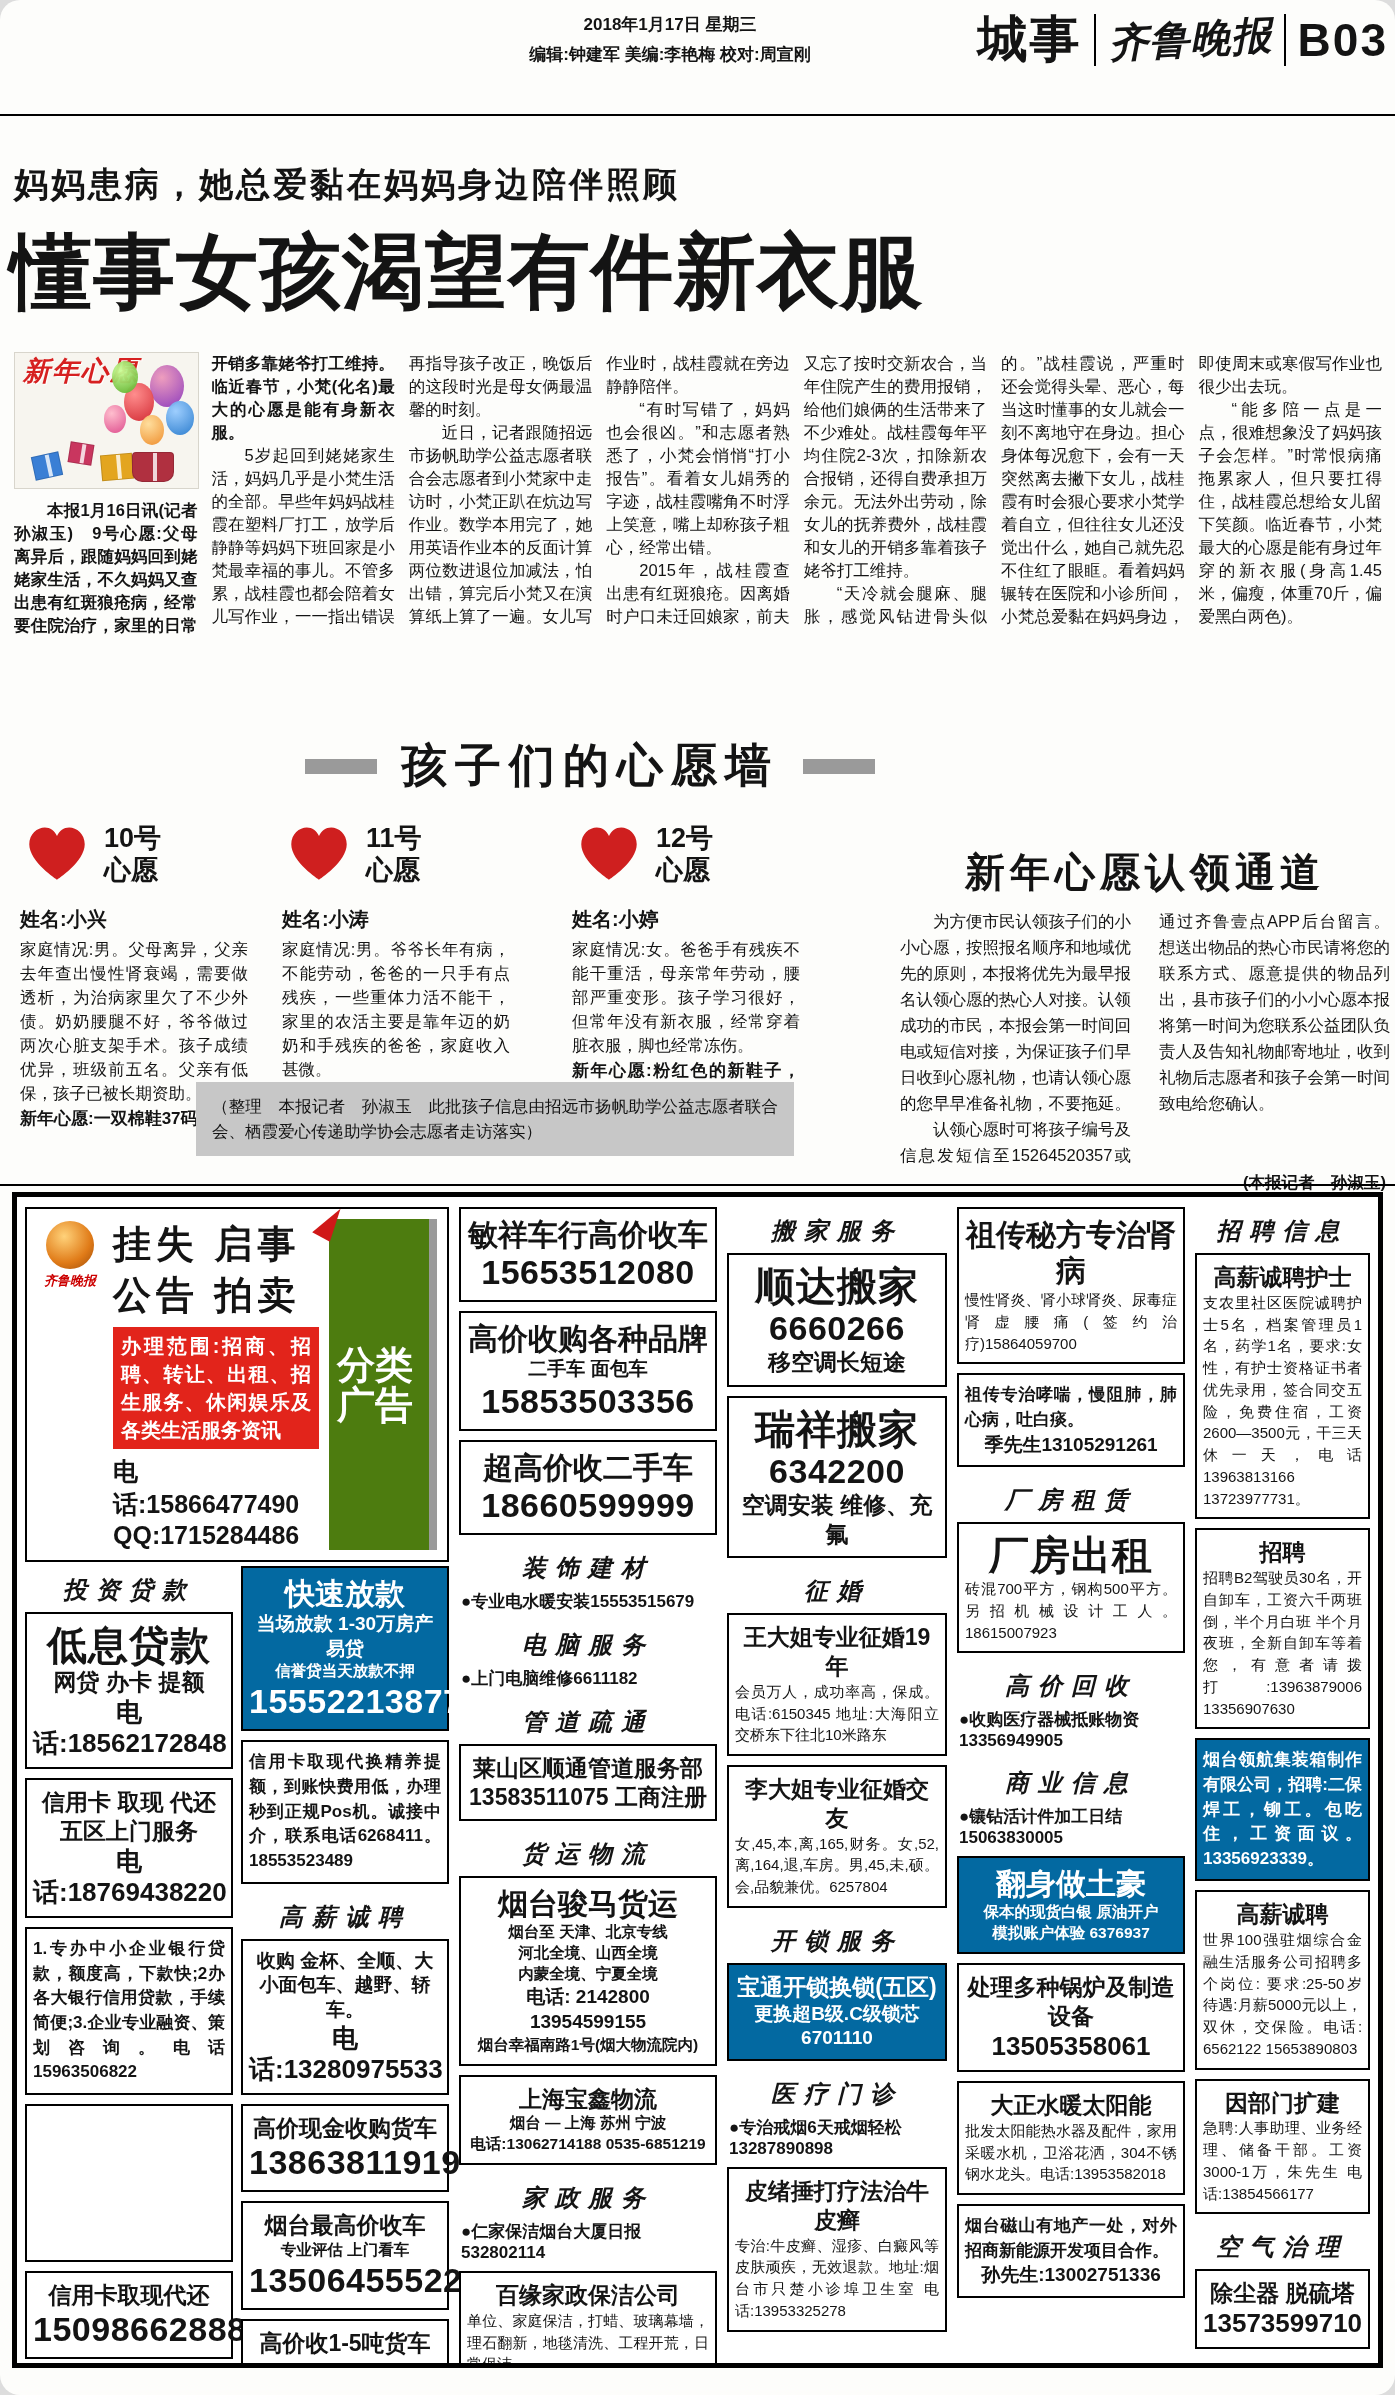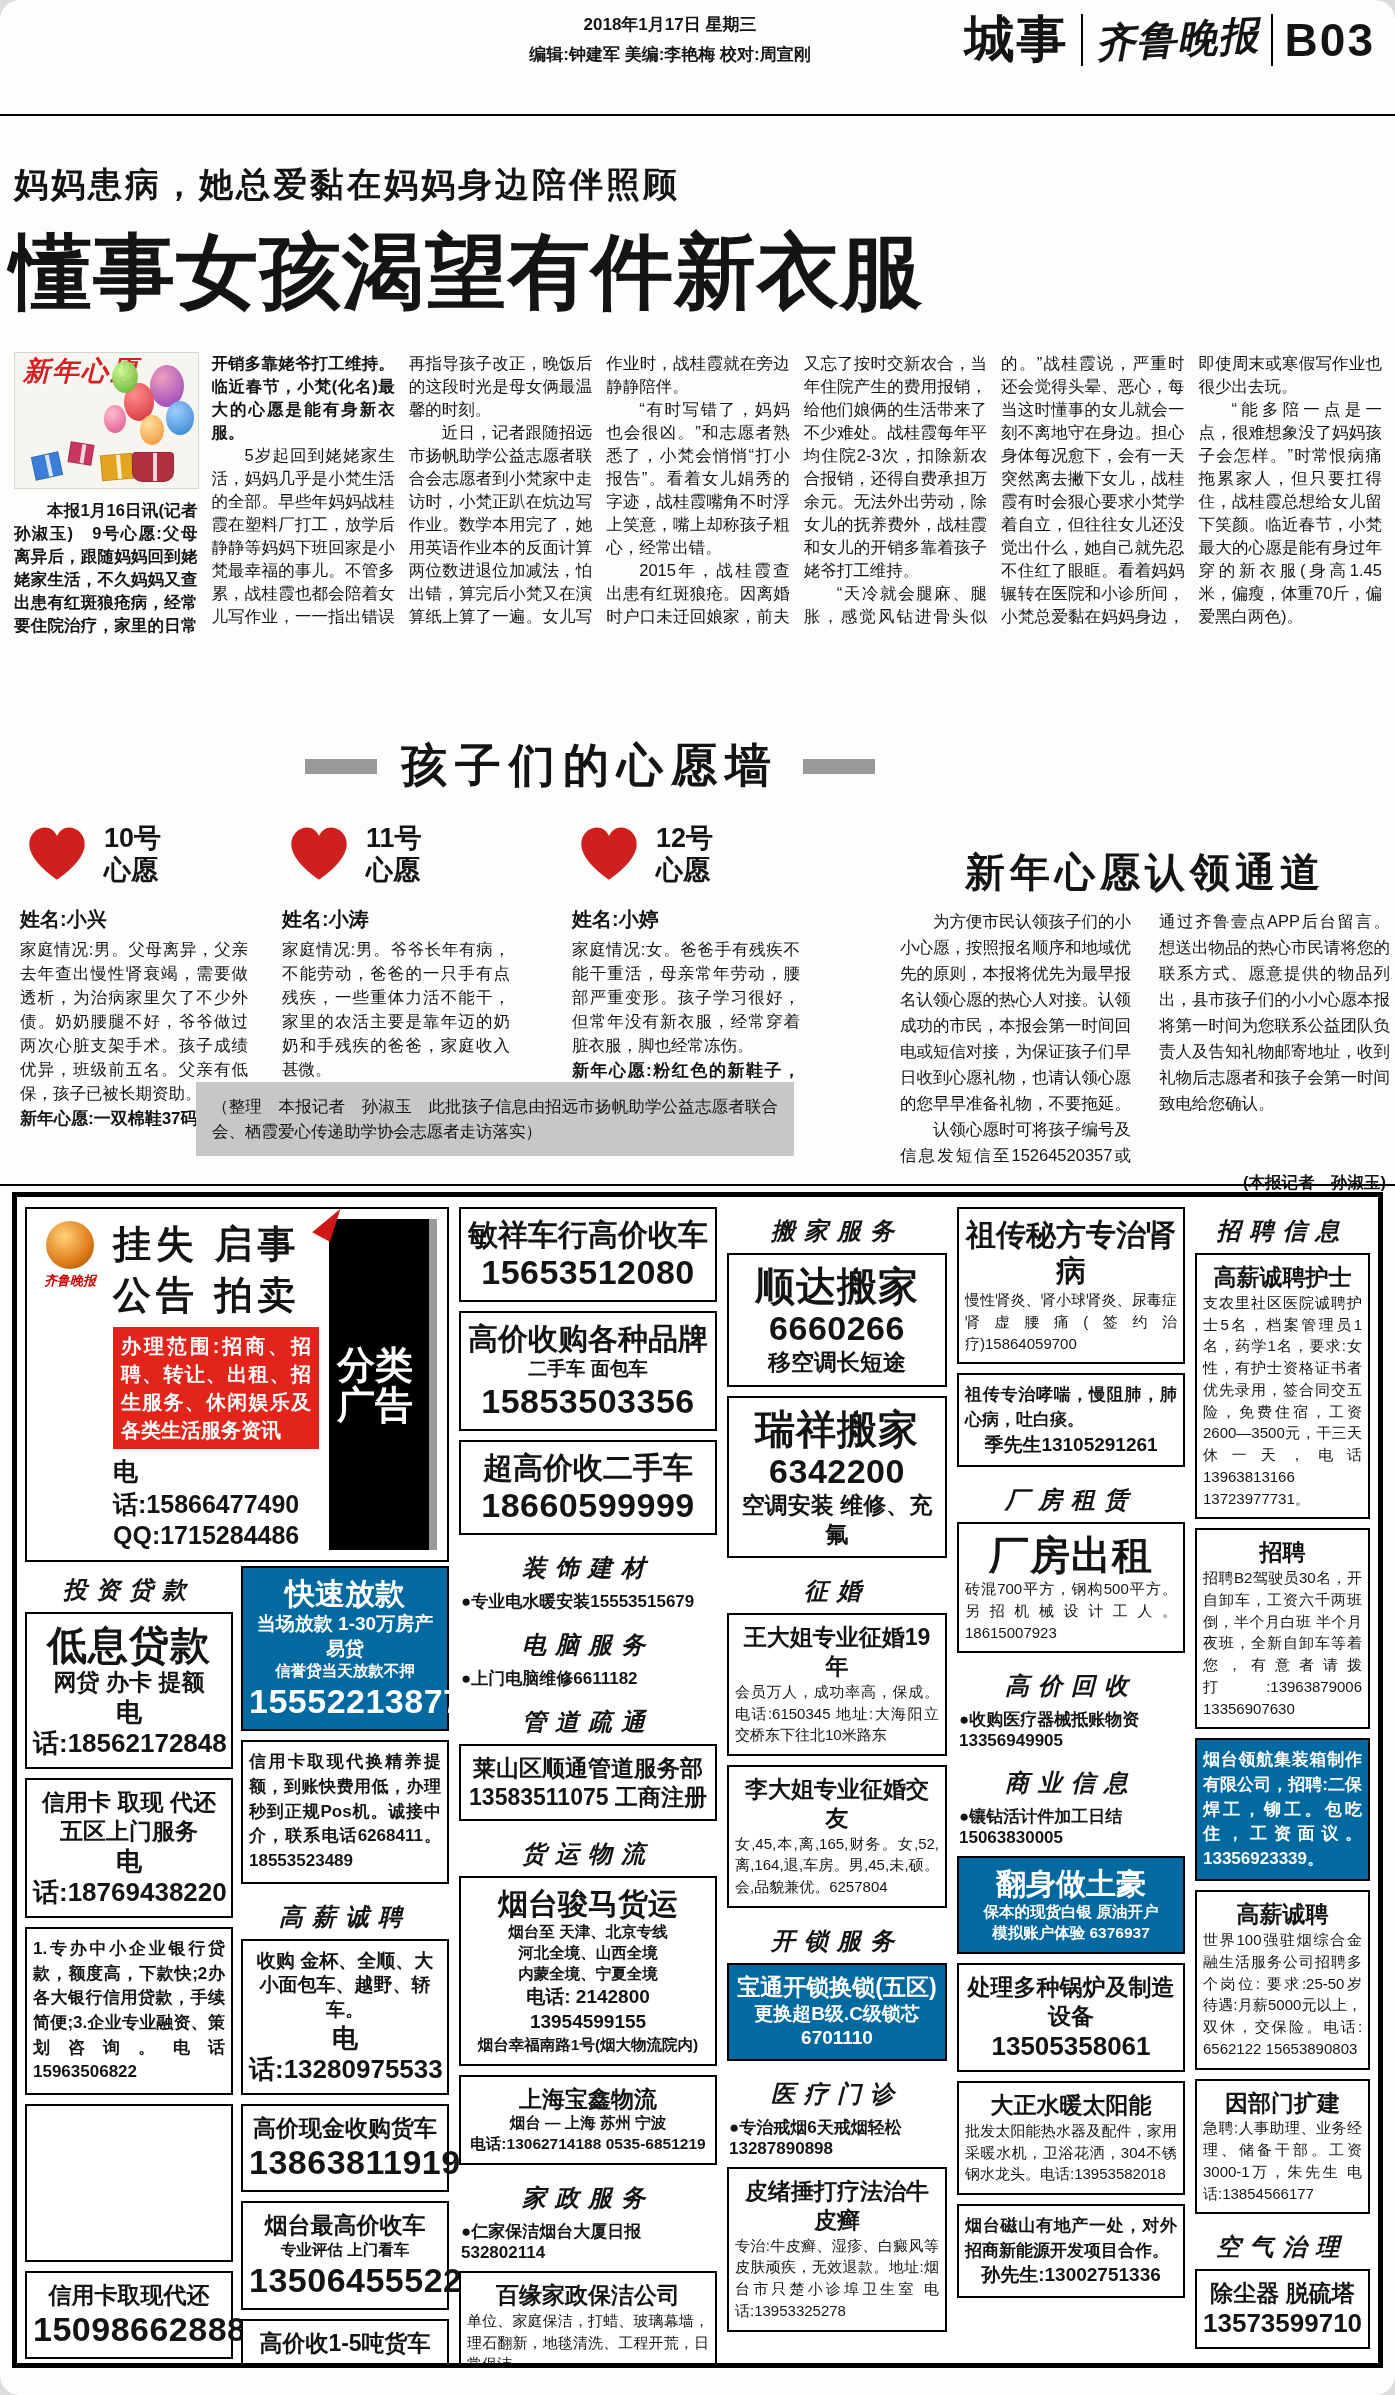--- a/index.html
+++ b/index.html
@@ -1,21 +1,21 @@
 <!DOCTYPE html>
 <html><head>
 <meta charset="utf-8">
 <style>
   html,body{margin:0;padding:0;background:#ddd;}
   .page{position:relative;width:1395px;height:2395px;margin:0 auto;background:#fdfdfb;
         font-family:"Liberation Sans","DejaVu Sans",sans-serif;color:#141414;overflow:hidden;border-radius:20px;}
   
   .mast-center{position:absolute;left:420px;top:10px;width:500px;text-align:center;
                font-size:17px;line-height:1.75;font-weight:600;}
-  .mast-brand{position:absolute;right:20px;top:6px;display:flex;align-items:center;gap:12px;}
+  .mast-brand{position:absolute;right:7px;top:6px;display:flex;align-items:center;gap:12px;}
   .brand-section{font-size:50px;font-weight:900;letter-spacing:2px;}
   .brand-paper{font-size:40px;font-weight:bold;font-style:italic;font-family:"DejaVu Serif",serif;
                transform:rotate(-3deg);letter-spacing:1px;}
   .brand-pageno{font-size:46px;font-weight:600;letter-spacing:2px;text-align:center;}
   .vline{width:2px;height:52px;background:#000;display:inline-block;}
   .rule{position:absolute;top:114px;left:0;width:100%;height:2px;background:#000;}
   
   .kicker{position:absolute;top:162px;left:14px;font-size:34px;font-weight:900;letter-spacing:3px;}
   .headline{position:absolute;top:218px;left:10px;font-size:82px;font-weight:900;letter-spacing:1px;}
   
@@ -91,21 +91,21 @@
   .brand-box{border:2.5px solid #000;padding:10px;display:flex;gap:10px;align-items:stretch;}
   .brand-left{width:66px;flex:none;text-align:center;}
   .qlwb-logo{display:block;width:48px;height:48px;margin:2px auto 2px;border-radius:50%;
              background:radial-gradient(circle at 38% 32%,#ffd27a,#e07b18 60%,#9c4a08);}
   .qlwb-name{font-size:13px;color:#c00;font-weight:bold;font-family:"DejaVu Serif",serif;font-style:italic;}
   .brand-mid{flex:1;}
   .brand-title{font-size:38px;font-weight:900;letter-spacing:5px;}
   .brand-scope{background:#e2241b;color:#fff;font-weight:900;font-size:20px;line-height:1.4;
                padding:5px 8px;margin:6px 0;text-align:justify;}
   .brand-contact{font-size:25px;font-weight:900;}
-  .brand-badge{width:100px;flex:none;background:#000000;color:#fff;position:relative;
+  .brand-badge{width:100px;flex:none;background:#4d7c0f;color:#fff;position:relative;
                display:flex;align-items:center;justify-content:center;border-right:8px solid #9a9a9a;}
   .badge-text{width:84px;font-size:38px;font-weight:900;line-height:1.05;word-break:break-all;
               font-family:"DejaVu Serif",serif;}
   .badge-swoosh{position:absolute;top:-14px;left:-10px;width:0;height:0;
                 border-left:14px solid transparent;border-right:6px solid transparent;
                 border-bottom:34px solid #d01818;transform:rotate(28deg);}
 </style>
 </head>
 <body>
 

